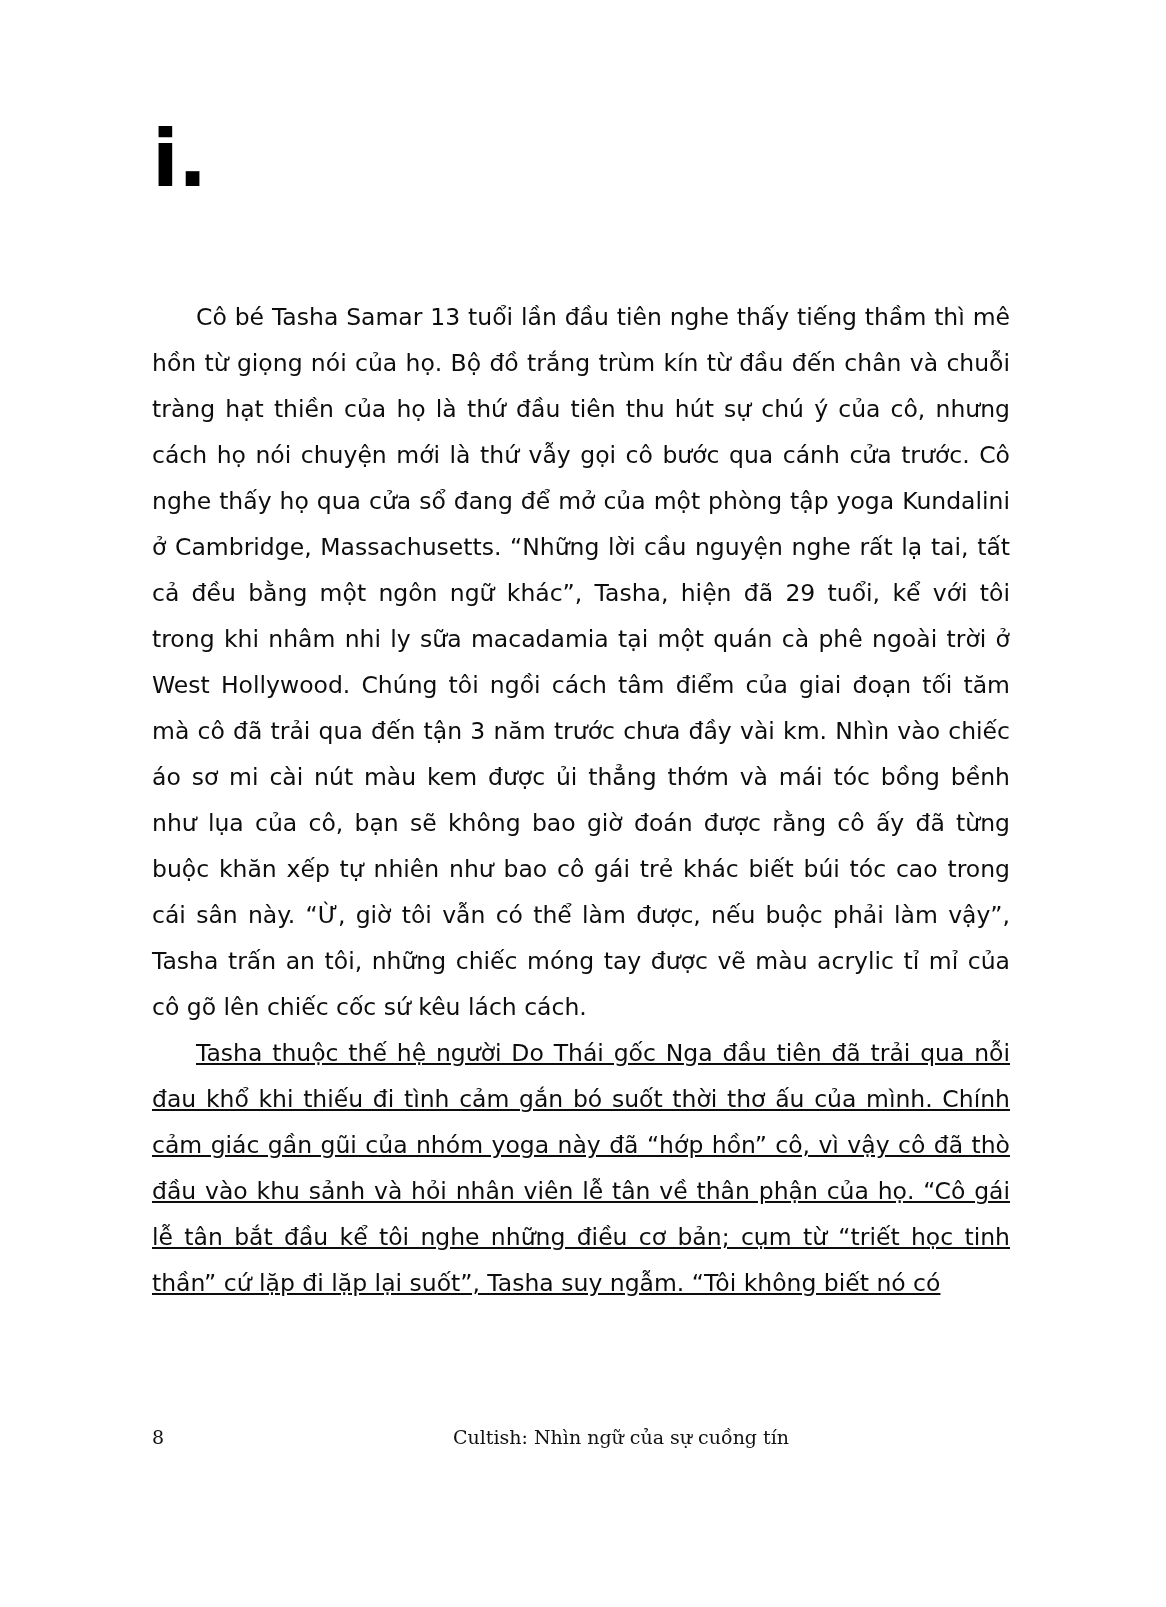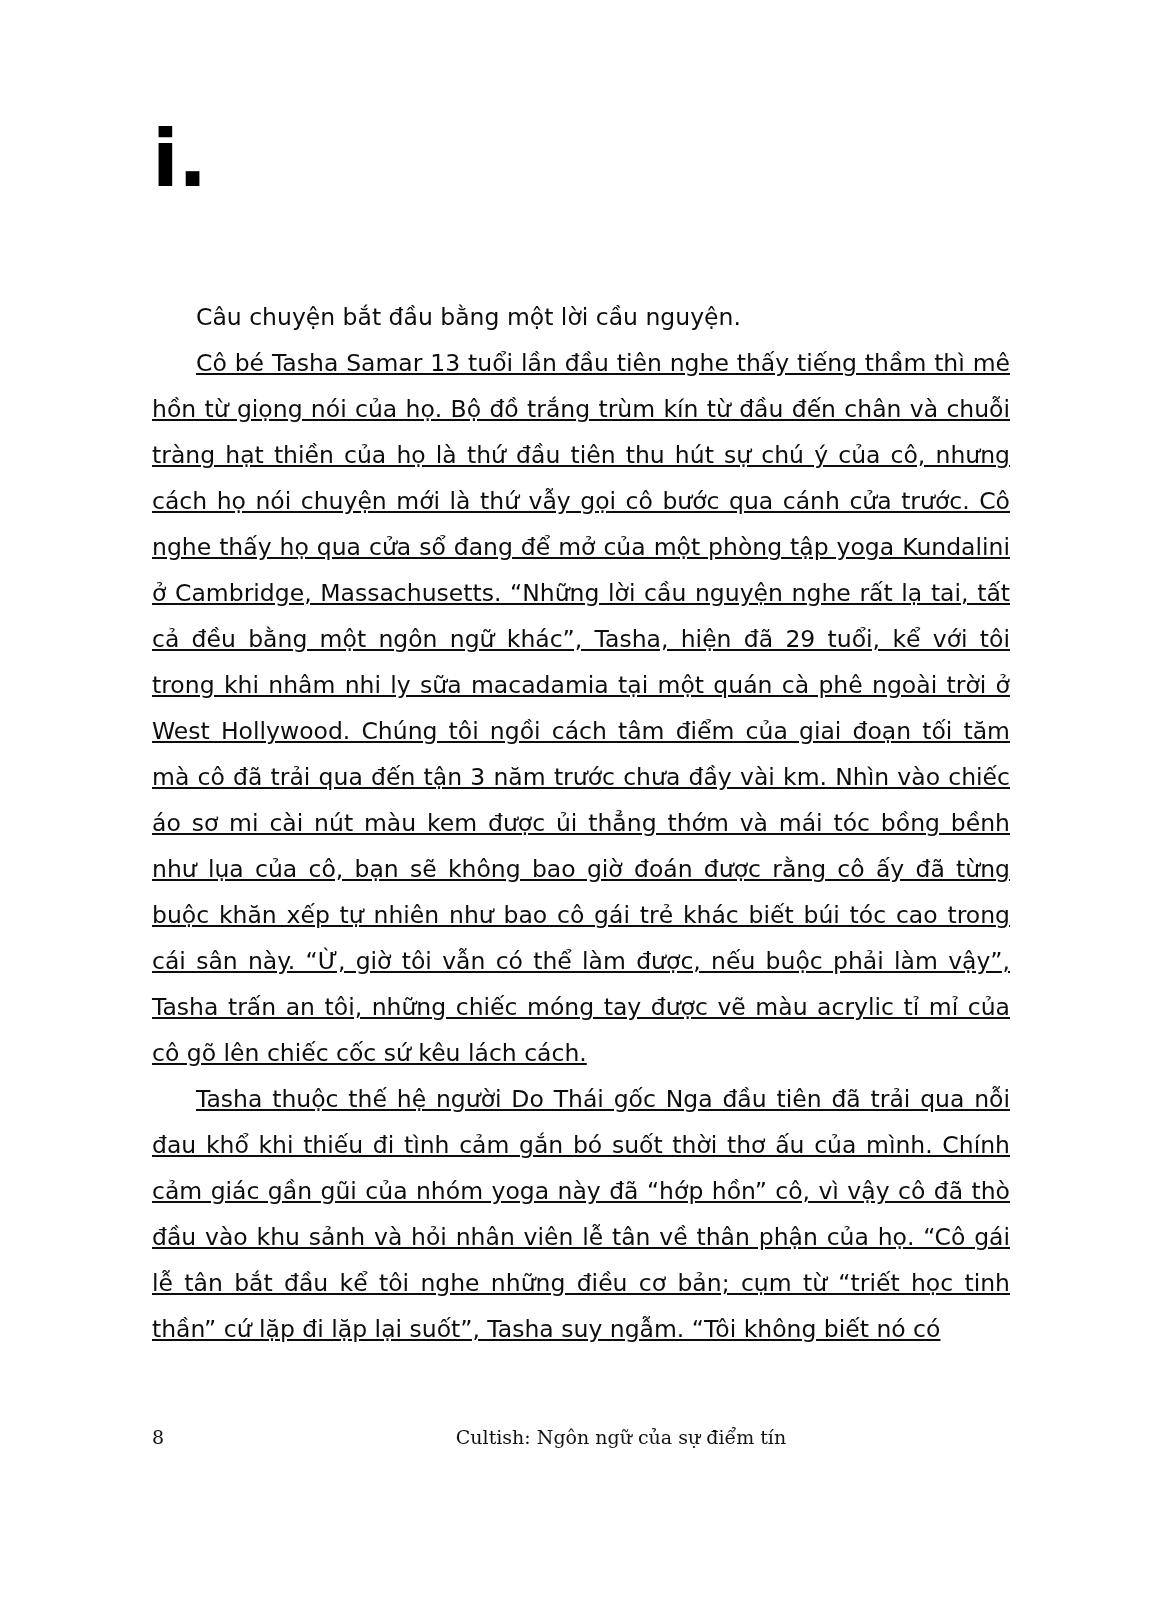--- a/index.html
+++ b/index.html
@@ -79,25 +79,24 @@
   }
 </style>
 </head>
 <body>
 
 <div class="page">
 
   <div class="content">
     <div class="chapter-number">i.</div>
 
-    <p class="para">Câu chuyện bắt đầu bằng một lời cầu nguyện.</p>
 
     <p class="para">Cô bé Tasha Samar 13 tuổi lần đầu tiên nghe thấy tiếng thầm thì mê hồn từ giọng nói của họ. Bộ đồ trắng trùm kín từ đầu đến chân và chuỗi tràng hạt thiền của họ là thứ đầu tiên thu hút sự chú ý của cô, nhưng cách họ nói chuyện mới là thứ vẫy gọi cô bước qua cánh cửa trước. Cô nghe thấy họ qua cửa sổ đang để mở của một phòng tập yoga Kundalini ở Cambridge, Massachusetts. “Những lời cầu nguyện nghe rất lạ tai, tất cả đều bằng một ngôn ngữ khác”, Tasha, hiện đã 29 tuổi, kể với tôi trong khi nhâm nhi ly sữa macadamia tại một quán cà phê ngoài trời ở West Hollywood. Chúng tôi ngồi cách tâm điểm của giai đoạn tối tăm mà cô đã trải qua đến tận 3 năm trước chưa đầy vài km. Nhìn vào chiếc áo sơ mi cài nút màu kem được ủi thẳng thớm và mái tóc bồng bềnh như lụa của cô, bạn sẽ không bao giờ đoán được rằng cô ấy đã từng buộc khăn xếp tự nhiên như bao cô gái trẻ khác biết búi tóc cao trong cái sân này. “Ừ, giờ tôi vẫn có thể làm được, nếu buộc phải làm vậy”, Tasha trấn an tôi, những chiếc móng tay được vẽ màu acrylic tỉ mỉ của cô gõ lên chiếc cốc sứ kêu lách cách.</p>
 
     <p class="para">Tasha thuộc thế hệ người Do Thái gốc Nga đầu tiên đã trải qua nỗi đau khổ khi thiếu đi tình cảm gắn bó suốt thời thơ ấu của mình. Chính cảm giác gần gũi của nhóm yoga này đã “hớp hồn” cô, vì vậy cô đã thò đầu vào khu sảnh và hỏi nhân viên lễ tân về thân phận của họ. “Cô gái lễ tân bắt đầu kể tôi nghe những điều cơ bản; cụm từ “triết học tinh thần” cứ lặp đi lặp lại suốt”, Tasha suy ngẫm. “Tôi không biết nó có</p>
   </div>
 
   <div class="footer">
     <div class="folio">8</div>
-    <div class="running-head">Cultish: Ngôn ngữ của sự điểm tín</div>
+    <div class="running-head">Cultish: Nhìn ngữ của sự cuồng tín</div>
   </div>
 
 </div>
 
 </body></html>

